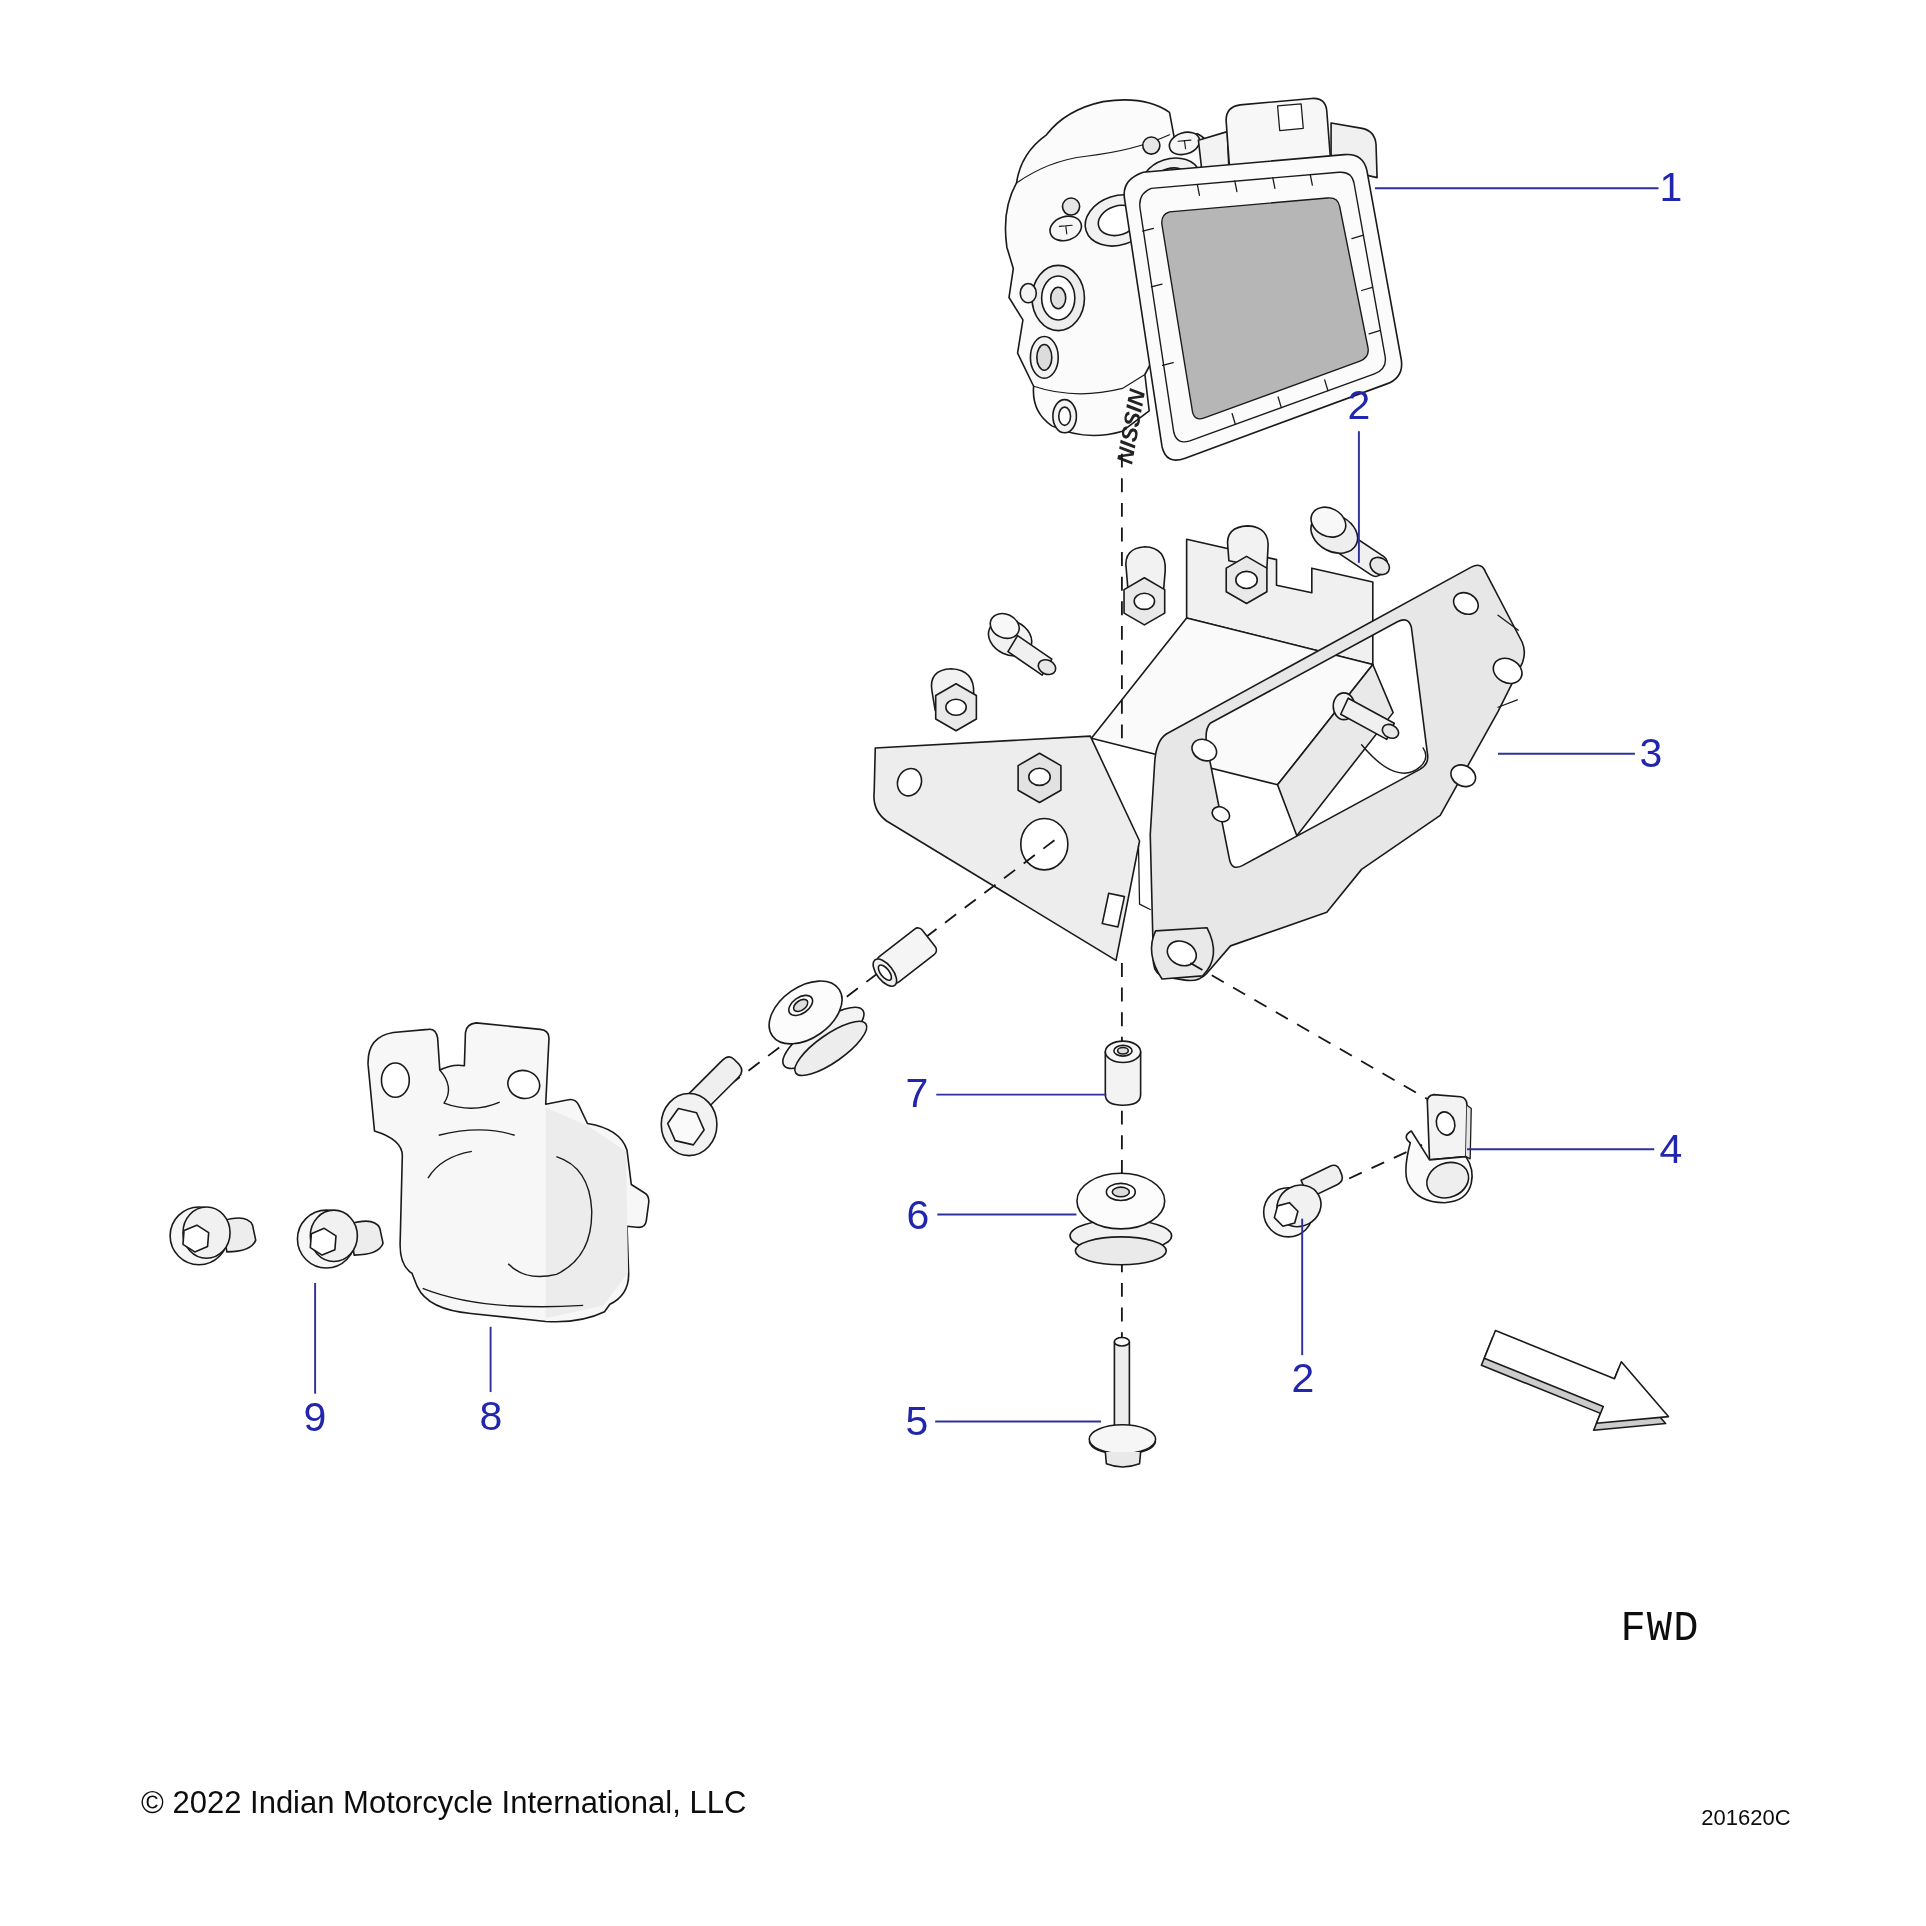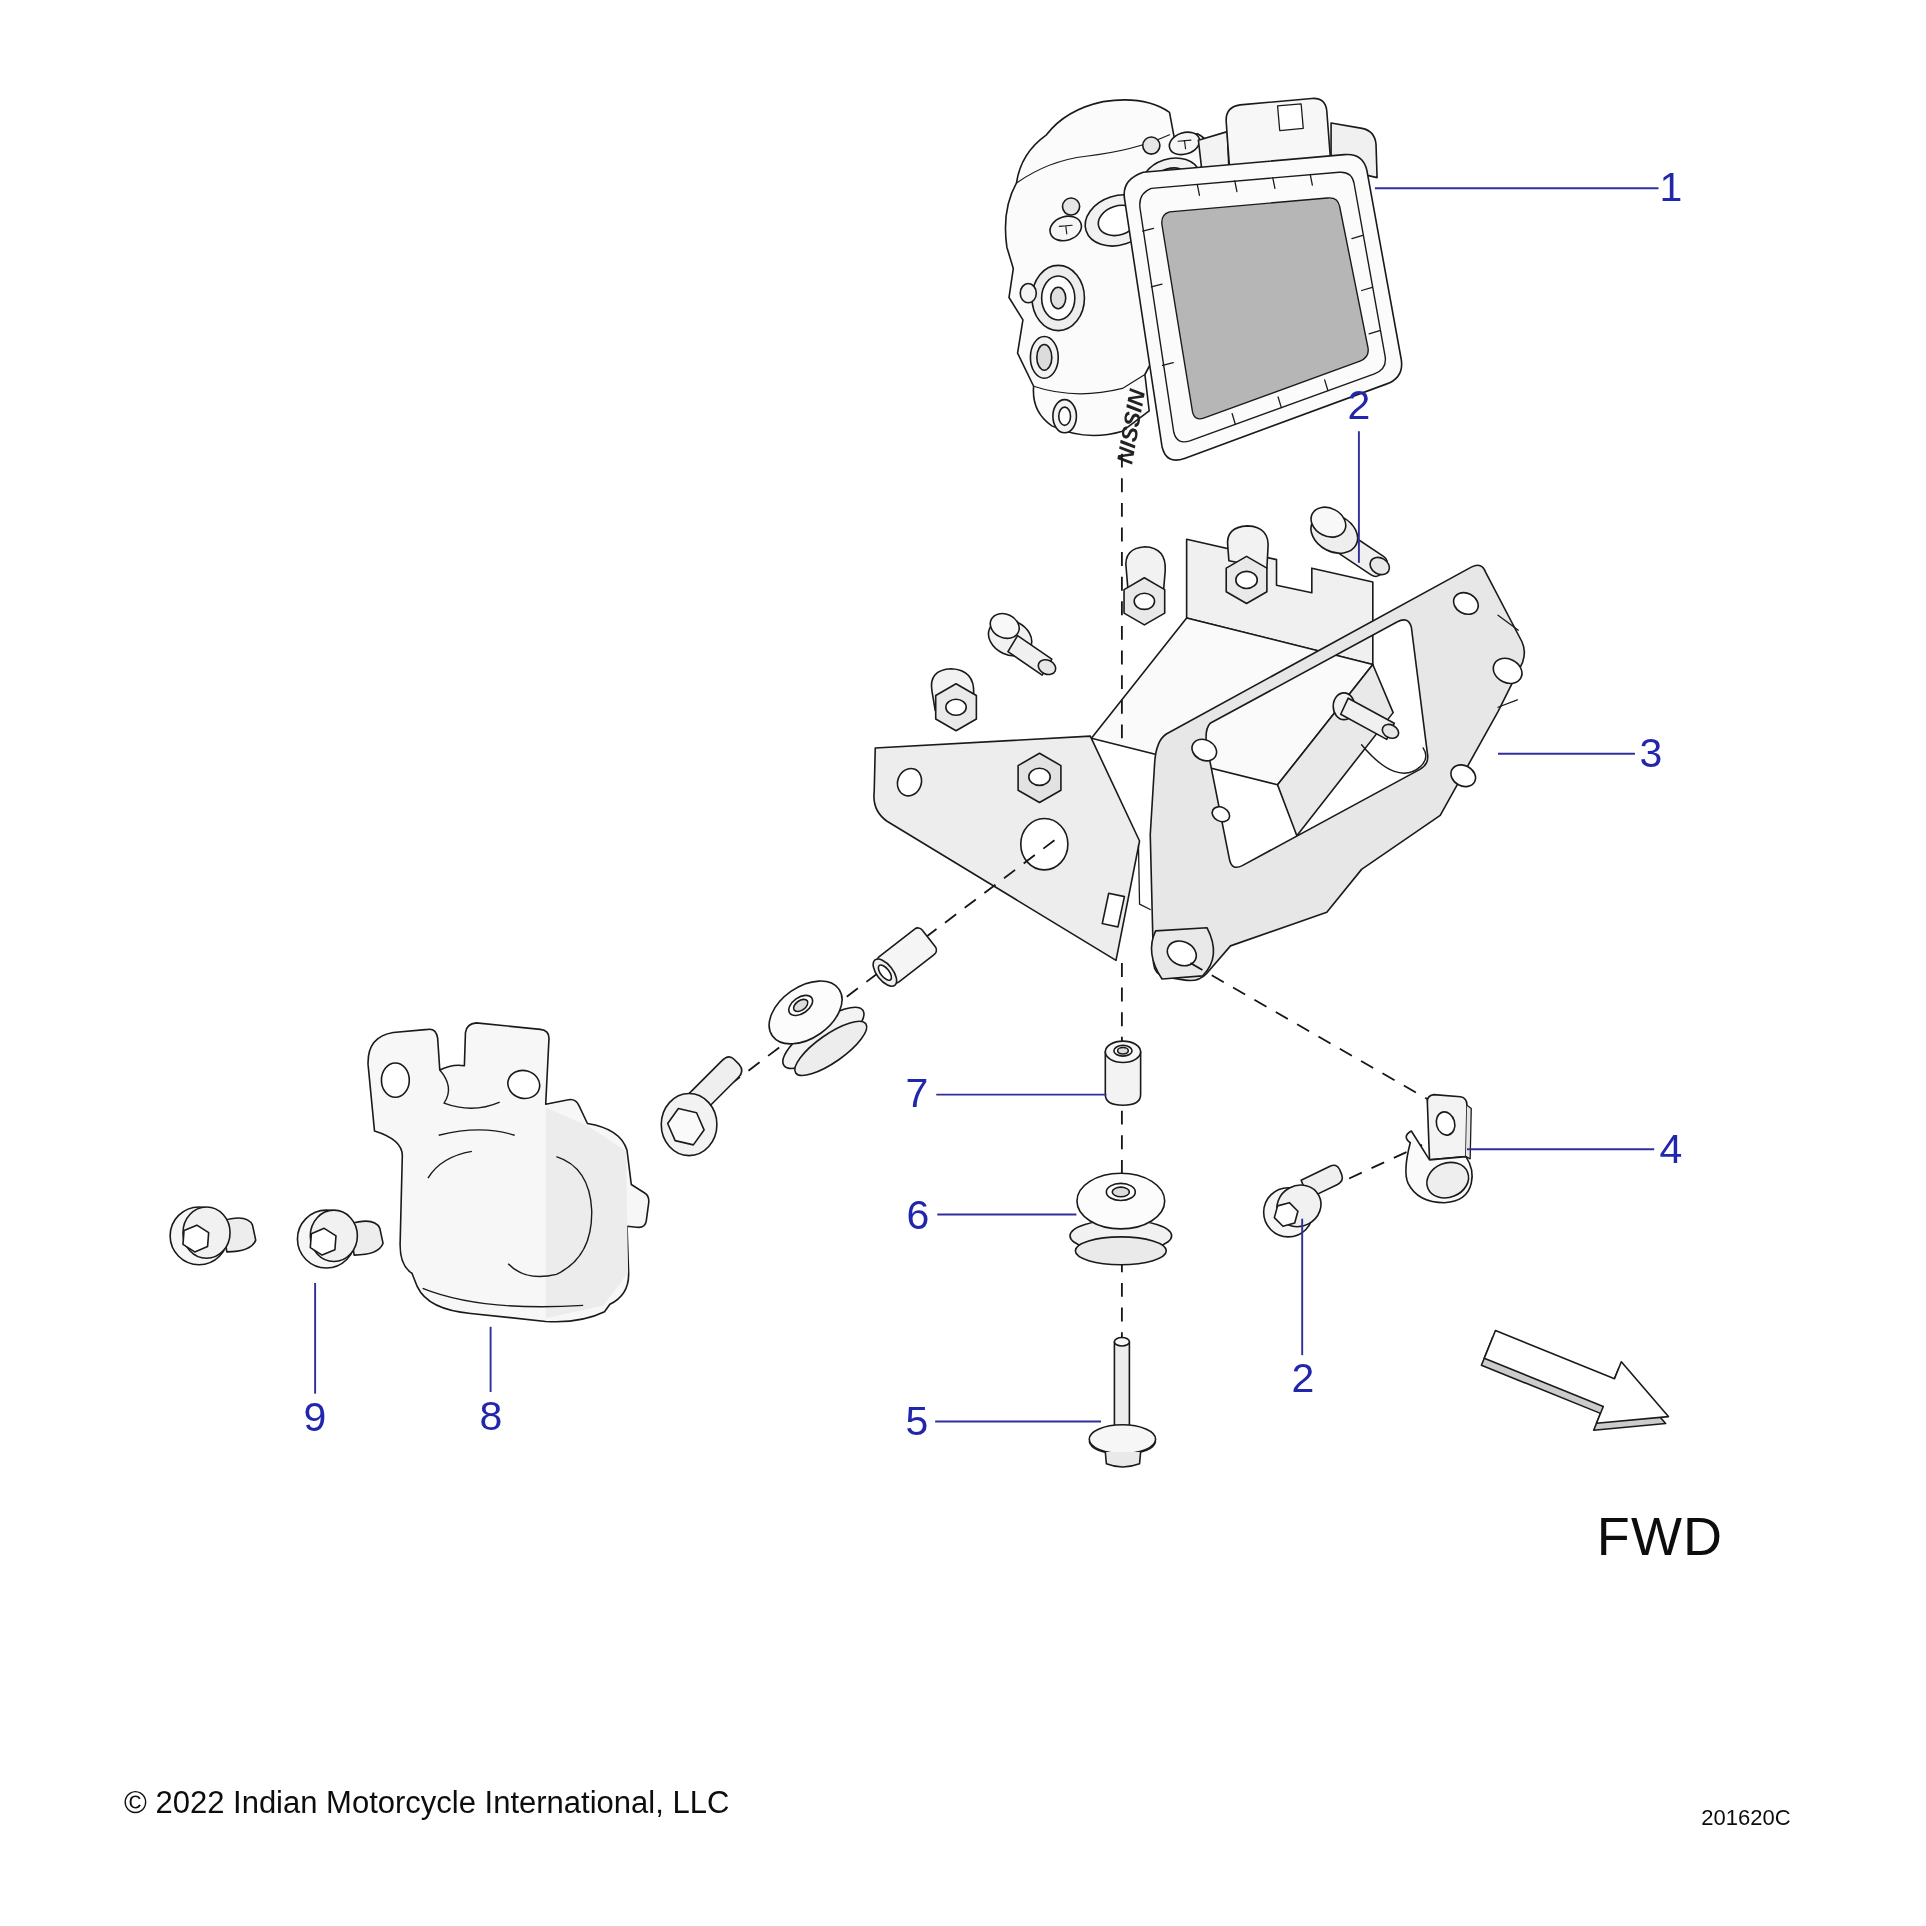--- a/index.html
+++ b/index.html
@@ -5,22 +5,22 @@
   html,body{margin:0;padding:0;background:#ffffff;}
   #page{position:relative;width:1926px;height:1926px;background:#ffffff;overflow:hidden;
         font-family:"Liberation Sans", sans-serif;}
   #art{position:absolute;left:0;top:0;}
   .callout{
     position:absolute;transform:translate(-50%,-50%);
     font-size:41px;line-height:1;font-weight:400;
     font-family:"Liberation Sans", sans-serif;
   }
   .txt{position:absolute;color:#0d0d0d;white-space:nowrap;}
-  #copyright{left:124px;top:1785px;font-size:31px;}
-  #fwd-label{left:1660px;top:1505px;font-size:54px;transform:translateX(-50%);letter-spacing:1.1px;}
+  #copyright{left:141px;top:1785px;font-size:31px;}
+  #fwd-label{left:1660px;top:1605px;font-size:42px;transform:translateX(-50%);letter-spacing:1.1px;font-family:Liberation Mono, monospace;}
   #drawing-number{left:1746px;top:1818px;font-size:22px;transform:translate(-50%,-50%);}
 </style>
 </head>
 <body>
 
 <div id="page">
 
   <svg id="art" width="1926" height="1926" viewBox="0 0 3600 3600">
 
     <g stroke="#1a1a1a" stroke-width="3" fill="#fbfbfb" stroke-linejoin="round" stroke-linecap="round">

